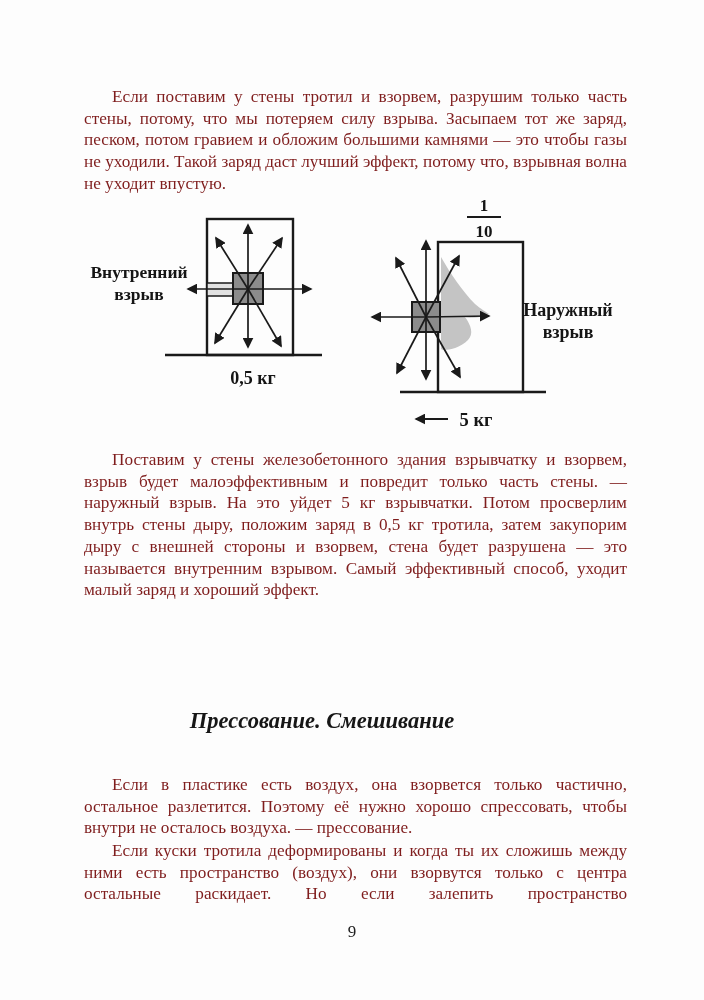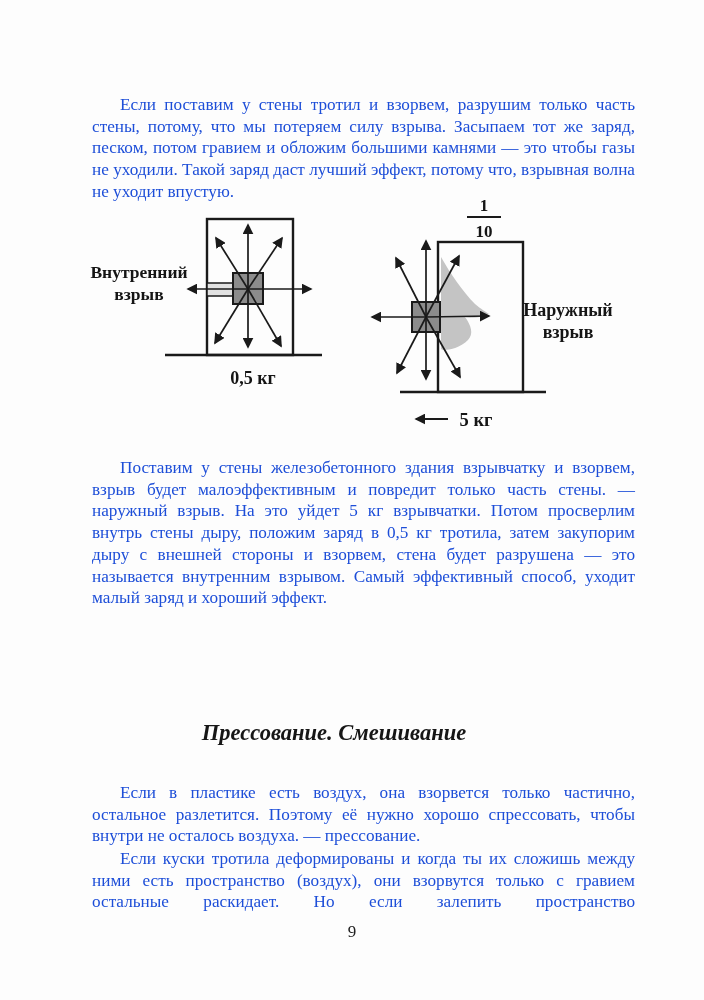--- a/index.html
+++ b/index.html
@@ -9,33 +9,33 @@
     font-family:"Liberation Serif","DejaVu Serif",serif;
     color:#1b1b1b;
     position:relative;
     overflow:hidden;
   }
   .page{position:absolute;inset:0;}
   .para{
     position:absolute;
     left:80px;
     width:543px;
-    margin:12px;
+    margin:4px;
     font-size:17.2px;
     line-height:21.7px;
     text-align:justify;
     text-indent:28px;
-    color:#1d4ed8;
+    color:#7f1d1d;
   }
   .para.force-last{ text-align-last:justify; }
   .section-heading{
     position:absolute;
     left:0;top:708px;
     width:644px;
-    margin:12px;
+    margin:0;
     text-align:center;
     font-size:22.5px;
     font-weight:bold;
     font-style:italic;
     color:#161616;
   }
   .page-number{
     position:absolute;
     left:0;top:922px;
     width:704px;
@@ -125,16 +125,16 @@
     </g>
   </svg>
 
   <p class="para" style="top:445px">Поставим у стены железобетонного здания взрывчатку и взорвем, взрыв будет малоэффективным и повредит только часть стены. — наружный взрыв. На это уйдет 5 кг взрывчатки. Потом просверлим внутрь стены дыру, положим заряд в 0,5 кг тротила, затем закупорим дыру с внешней стороны и взорвем, стена будет разрушена — это называется внутренним взрывом. Самый эффективный способ, уходит малый заряд и хороший эффект.</p>
 
 
   <h2 class="section-heading">Прессование. Смешивание</h2>
 
   <p class="para" style="top:770px">Если в пластике есть воздух, она взорвется только частично, остальное разлетится. Поэтому её нужно хорошо спрессовать, чтобы внутри не осталось воздуха. — прессование.</p>
 
-  <p class="para force-last" style="top:836px">Если куски тротила деформированы и когда ты их сложишь между ними есть пространство (воздух), они взорвутся только с гравием остальные раскидает. Но если залепить пространство</p>
+  <p class="para force-last" style="top:836px">Если куски тротила деформированы и когда ты их сложишь между ними есть пространство (воздух), они взорвутся только с центра остальные раскидает. Но если залепить пространство</p>
 
   <div class="page-number">9</div>
 </div>
 
 </body></html>

